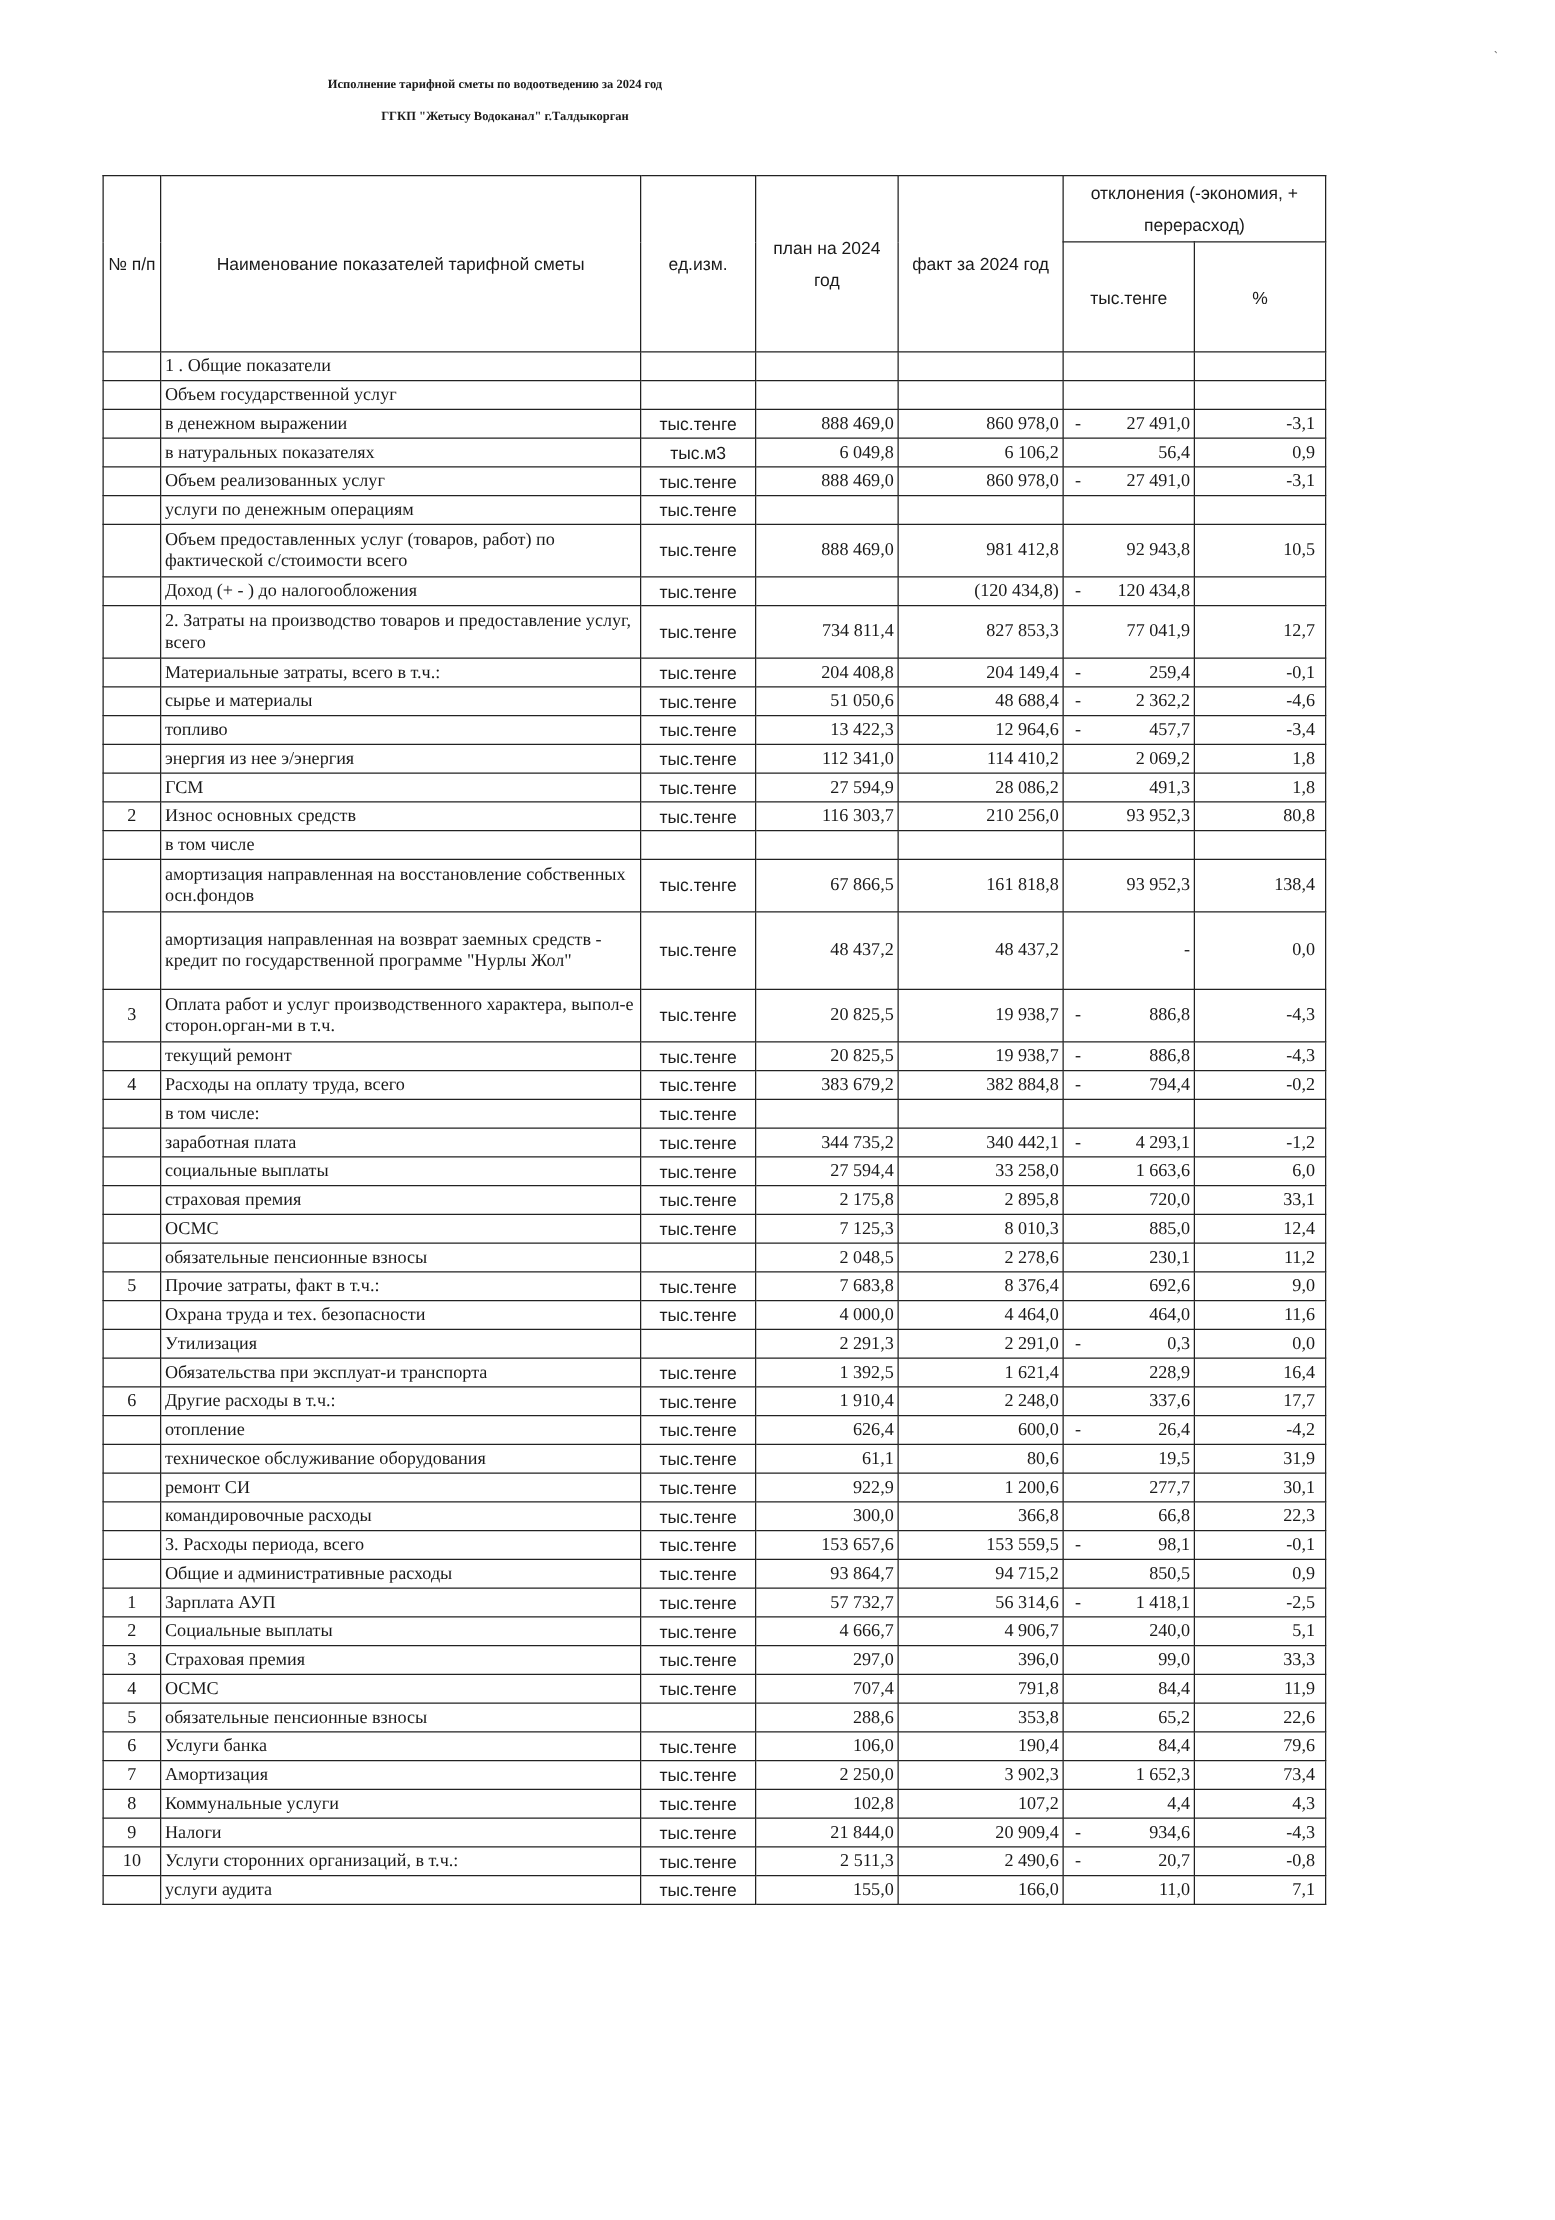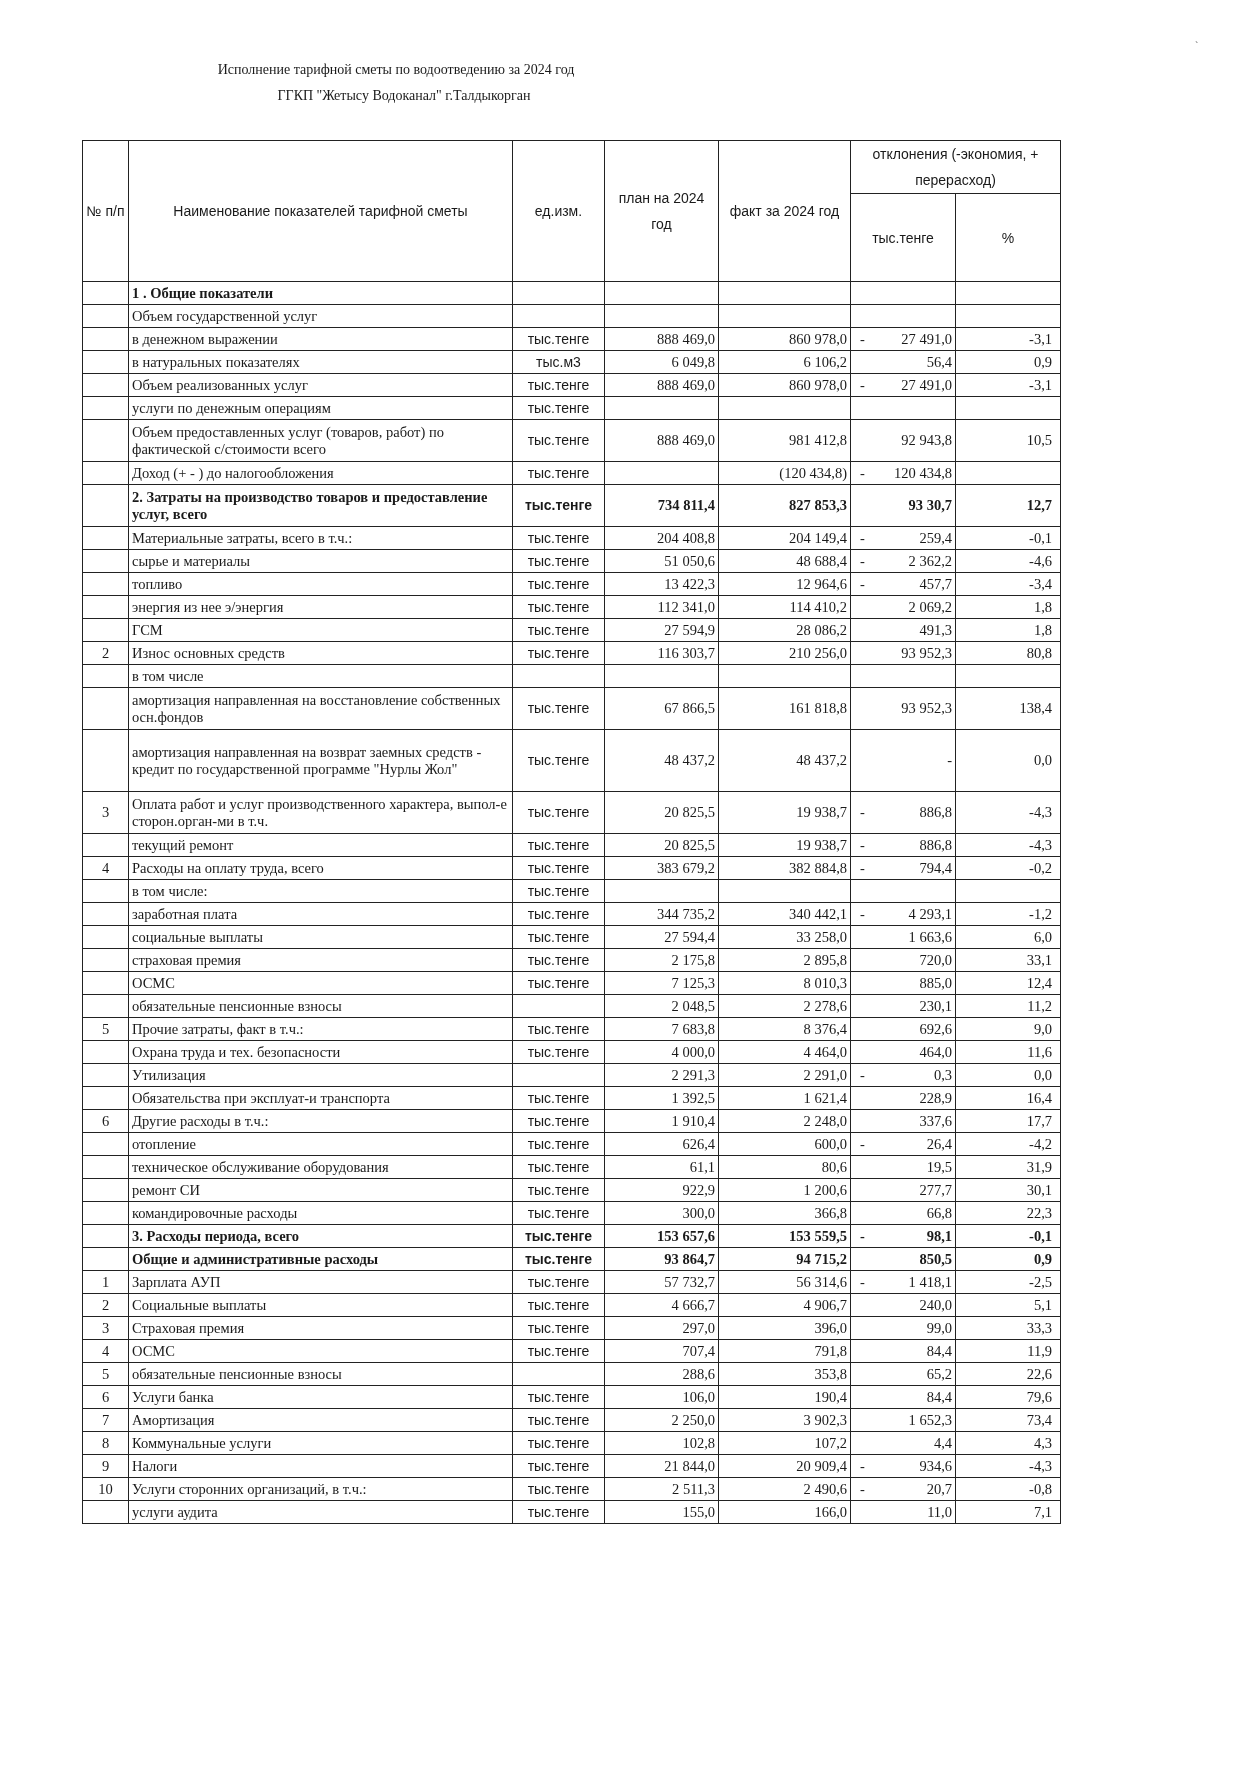--- a/index.html
+++ b/index.html
@@ -1,34 +1,34 @@
 <!DOCTYPE html>
 <html><head>
   <meta charset="utf-8">
   <style>
     html, body { margin: 0; padding: 0; background: #ffffff; }
     body { width: 1244px; height: 1776px; position: relative; overflow: hidden; font-family: "Liberation Serif", serif; color: #1a1a1a; }
-    .title { position: absolute; left: 0; width: 760px; text-align: center; font-weight: normal; font-size: 14px; }
+    .title { position: absolute; left: 0; width: 760px; text-align: center; font-weight: bold; font-size: 10px; }
     .title.t1 { top: 62px; left: 16px; }
     .title.t2 { top: 88px; left: 24px; }
     .mark { position: absolute; top: 40px; left: 1195px; font-size: 10px; color: #555; }
     table.sheet { position: absolute; left: 82px; top: 140px; border-collapse: collapse; table-layout: fixed; width: 978px; }
     table.sheet td, table.sheet th { border: 1px solid #222; padding: 0 3px; font-size: 14.5px; line-height: 17px; vertical-align: middle; font-weight: normal; overflow: hidden; }
     table.sheet thead th { font-family: "Liberation Sans", sans-serif; font-size: 14px; text-align: center; line-height: 26px; }
     .c-no { width: 40px; text-align: center; }
     .c-name { width: 377px; text-align: left; }
     .c-unit { width: 86px; text-align: center; font-family: "Liberation Sans", sans-serif; font-size: 14px !important; }
     .c-plan { width: 108px; text-align: right; }
     .c-fact { width: 126px; text-align: right; }
     .c-dev { width: 99px; text-align: right; }
     .c-pct { width: 99px; text-align: right; padding-right: 8px !important; }
     tr.r1 td { height: 22px; }
     tr.r2 td { height: 41px; }
     tr.r3 td { height: 61px; }
-    tr.bold td { font-weight: bold; }
+    tr.bold td { font-weight: normal; }
     .dev-wrap { display: flex; justify-content: space-between; }
     .dev-sign { padding-left: 6px; }
   </style>
 </head>
 <body>
 
 <div class="title t1">Исполнение тарифной сметы по водоотведению за 2024 год</div>
 <div class="title t2">ГГКП "Жетысу Водоканал" г.Талдыкорган</div>
 <div class="mark">`</div>
 
@@ -171,21 +171,21 @@
       </tr>
       <tr class="r2 bold">
         <td class="c-no"></td>
         <td class="c-name">2. Затраты на производство товаров и предоставление услуг, всего</td>
         <td class="c-unit">тыс.тенге</td>
         <td class="c-plan">734 811,4</td>
         <td class="c-fact">827 853,3</td>
         <td class="c-dev">
           <div class="dev-wrap">
             <span class="dev-sign"></span>
-            <span>93 30,7</span>
+            <span>77 041,9</span>
           </div>
         </td>
         <td class="c-pct">12,7</td>
       </tr>
       <tr class="r1">
         <td class="c-no"></td>
         <td class="c-name">Материальные затраты, всего в т.ч.:</td>
         <td class="c-unit">тыс.тенге</td>
         <td class="c-plan">204 408,8</td>
         <td class="c-fact">204 149,4</td>

